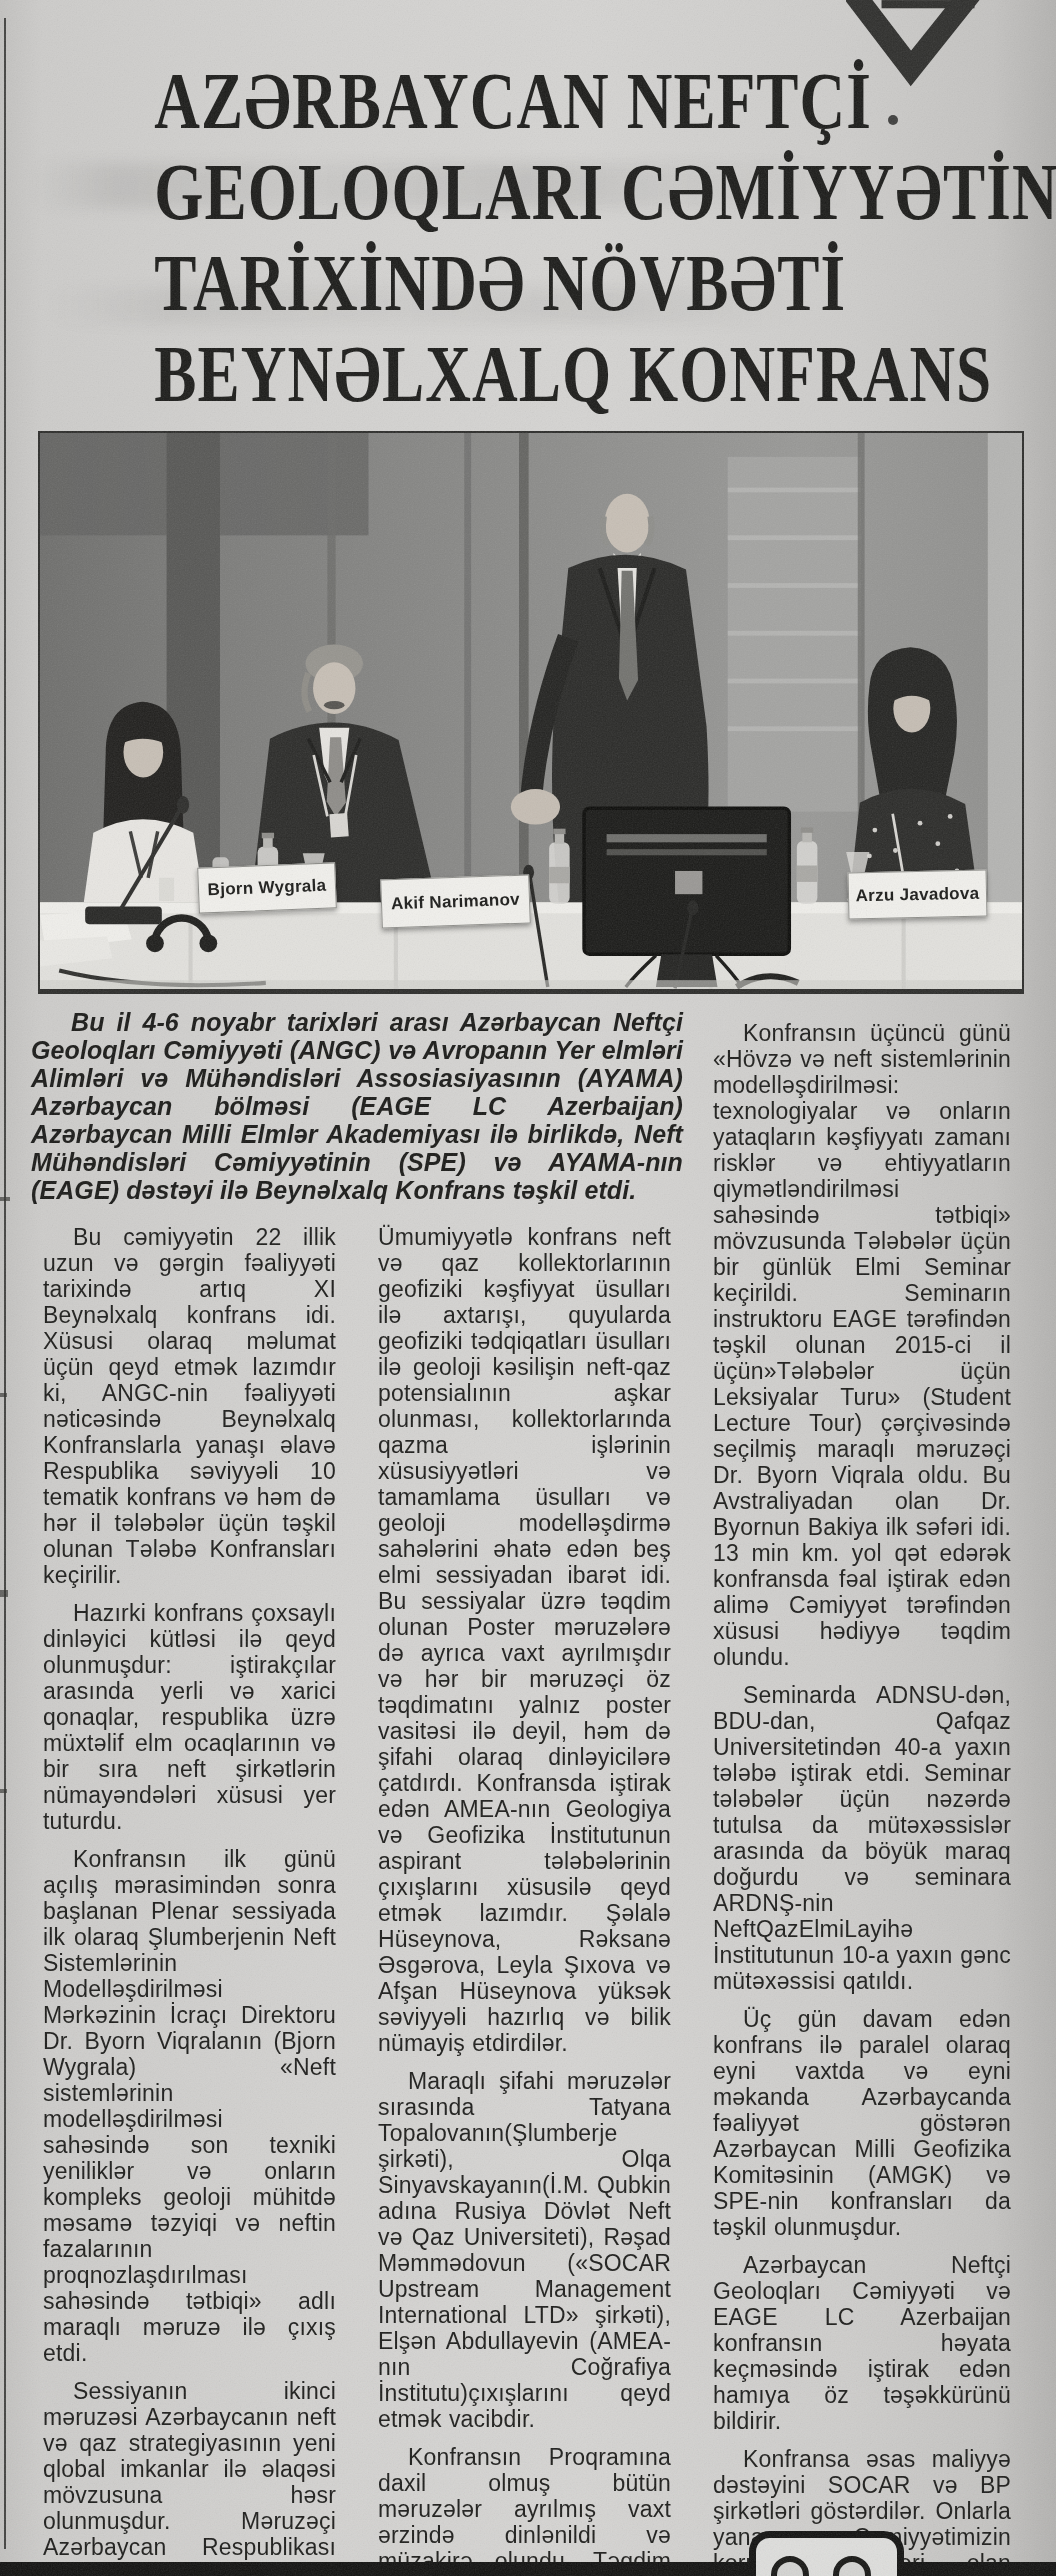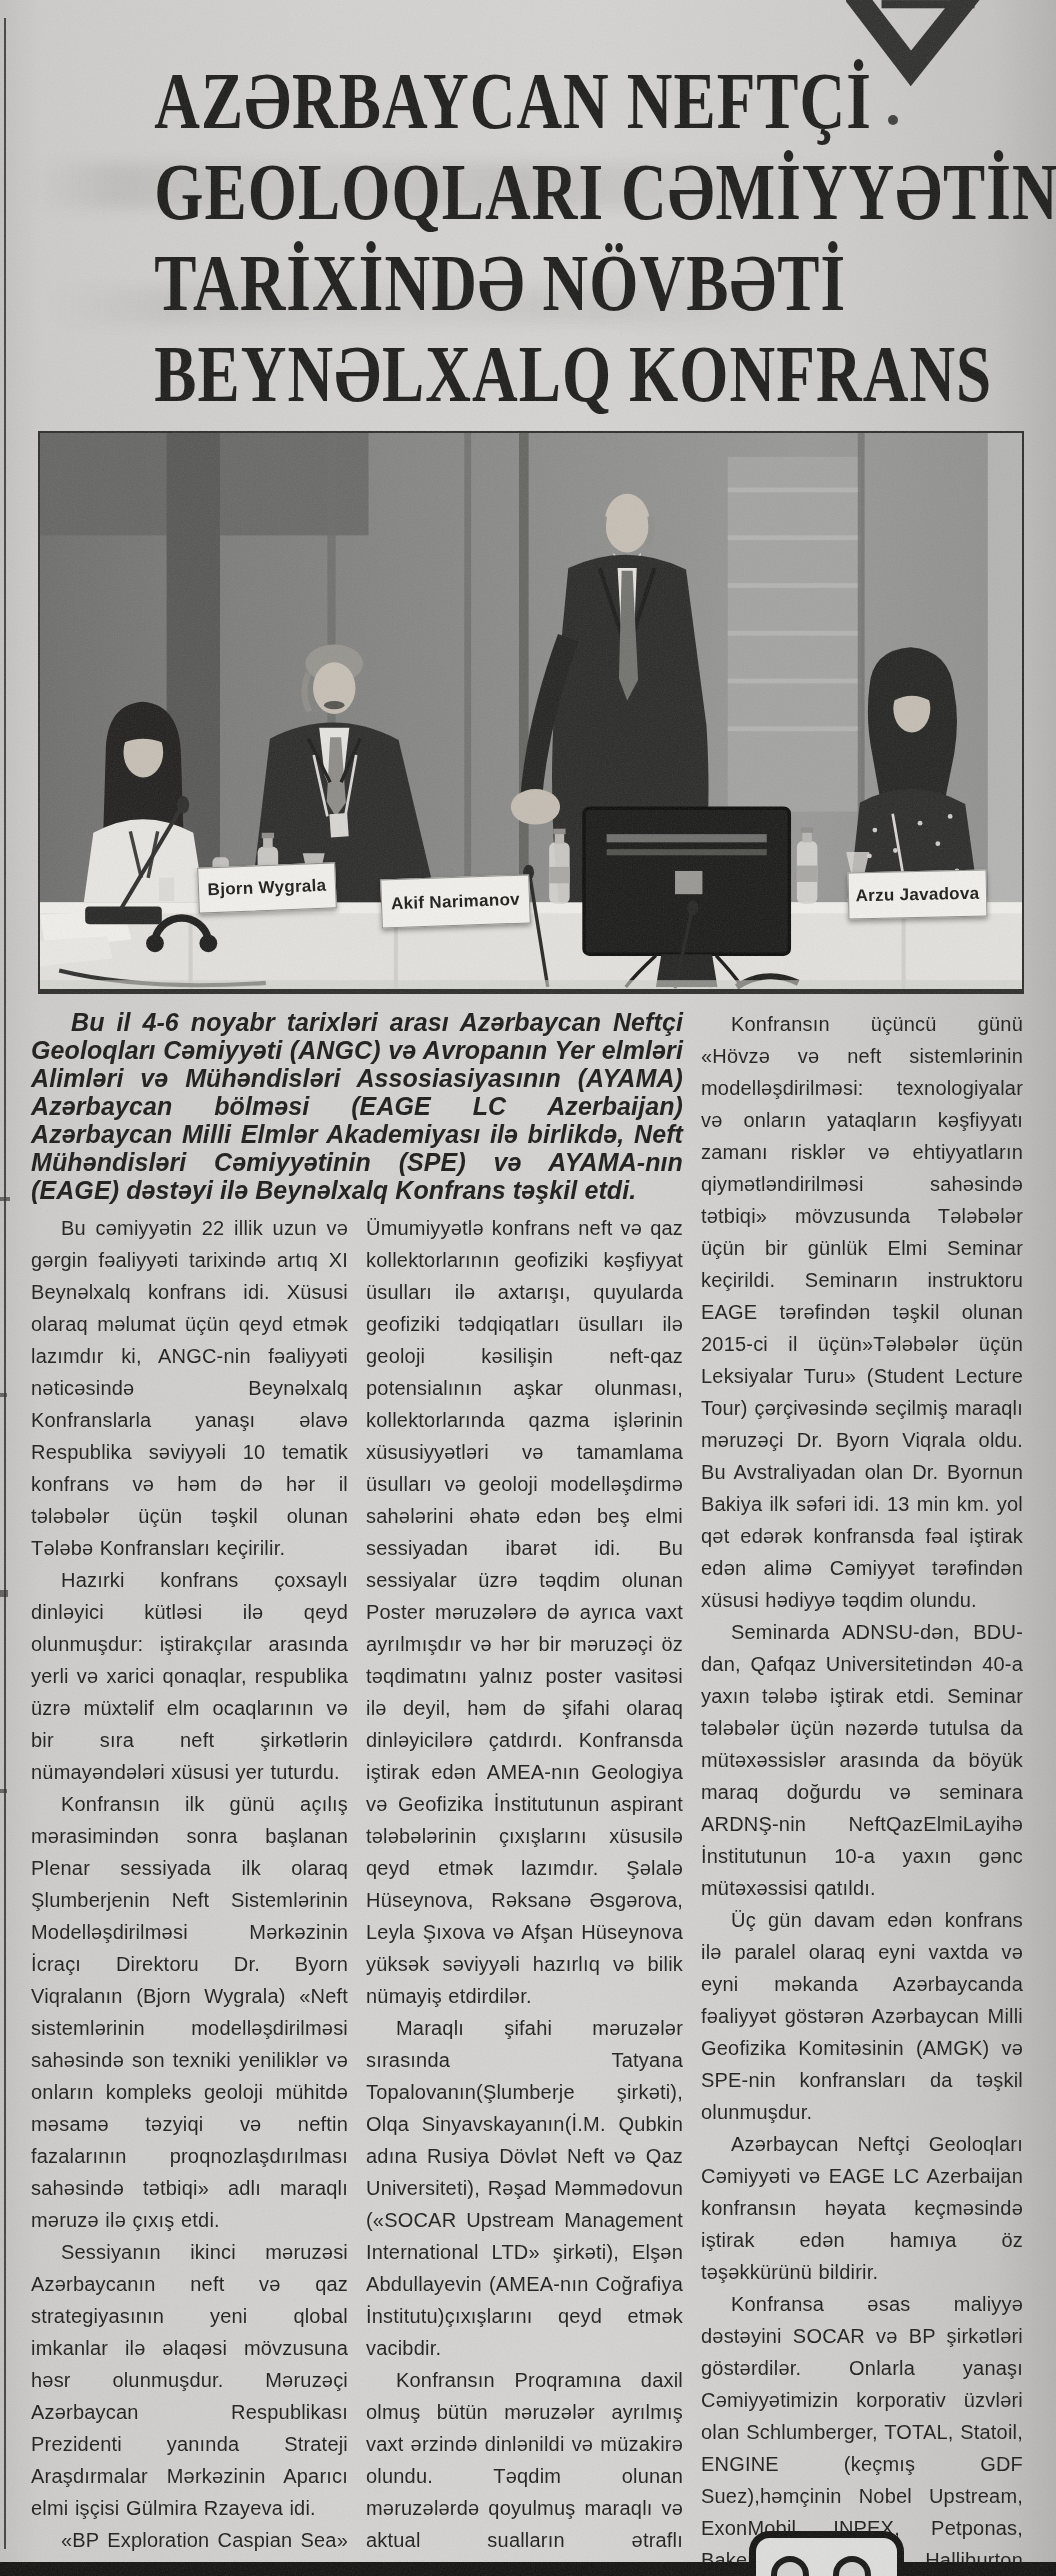--- a/index.html
+++ b/index.html
@@ -89,23 +89,23 @@
     font-size: 25px;
     line-height: 28px;
     text-align: justify;
     text-indent: 40px;
     letter-spacing: 0.1px;
   }
   .twocol { display: flex; gap: 18px; }
   .col { flex: 1; min-width: 0; }
   .col3 { width: 322px; flex: none; }
   .para {
-    margin: 0;
-    font-size: 20px;
-    line-height: 32px;
+    margin: 12px;
+    font-size: 23px;
+    line-height: 26px;
     letter-spacing: 0.2px;
     word-spacing: 0.7px;
     text-align: justify;
     text-indent: 30px;
     color: #1c1c1a;
   }
   .col-2 .para:first-child { text-indent: 0; }
   .signatures { margin-top: 18px; padding-right: 4.1px; }
   .sig-name {
     font-weight: bold;

